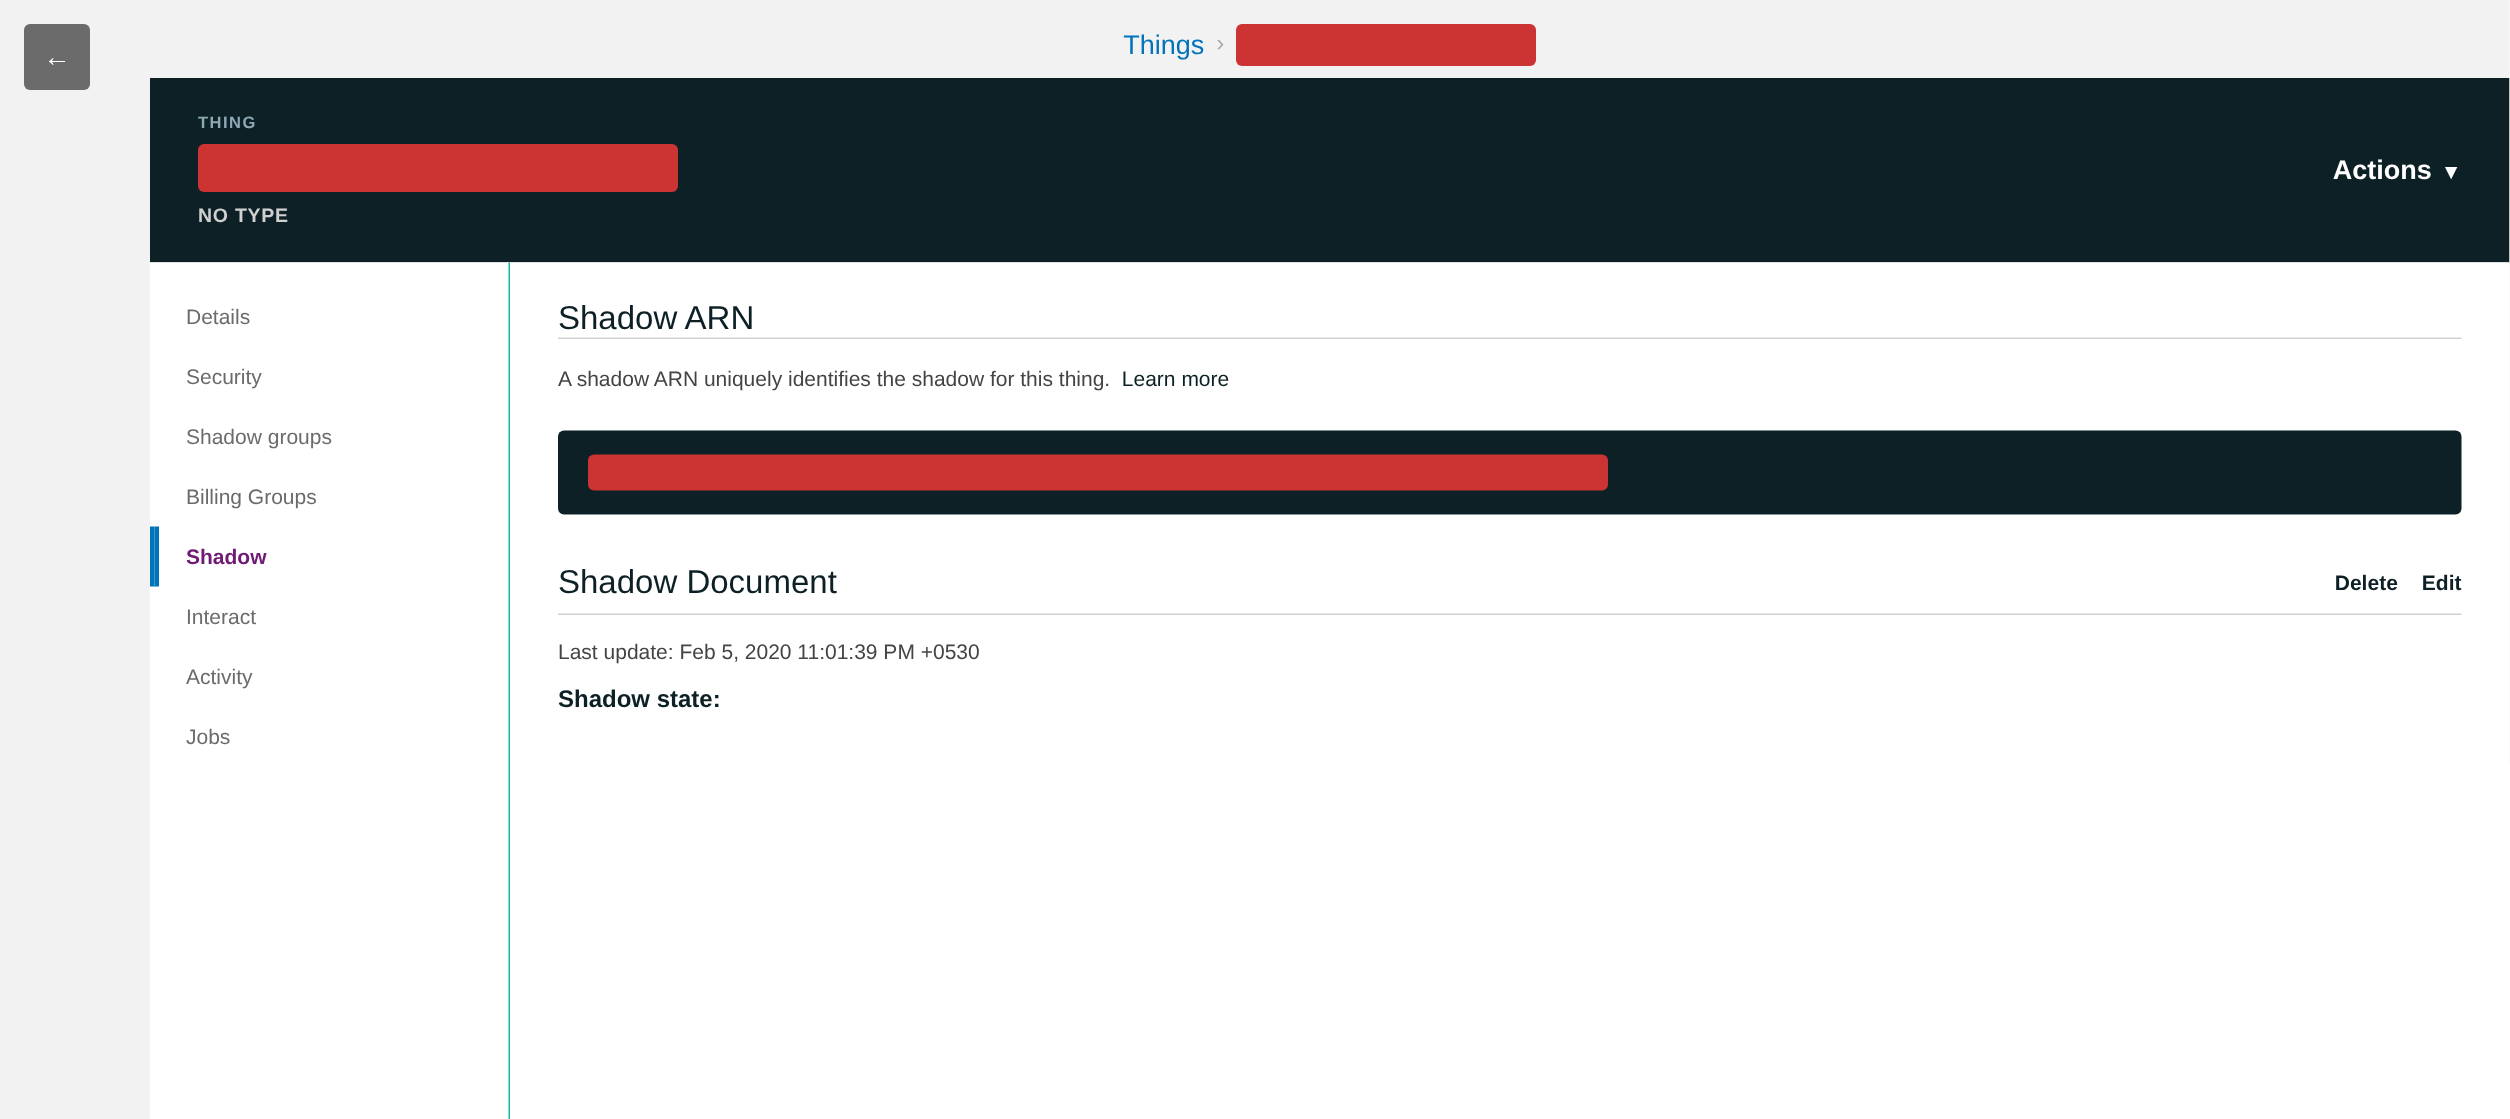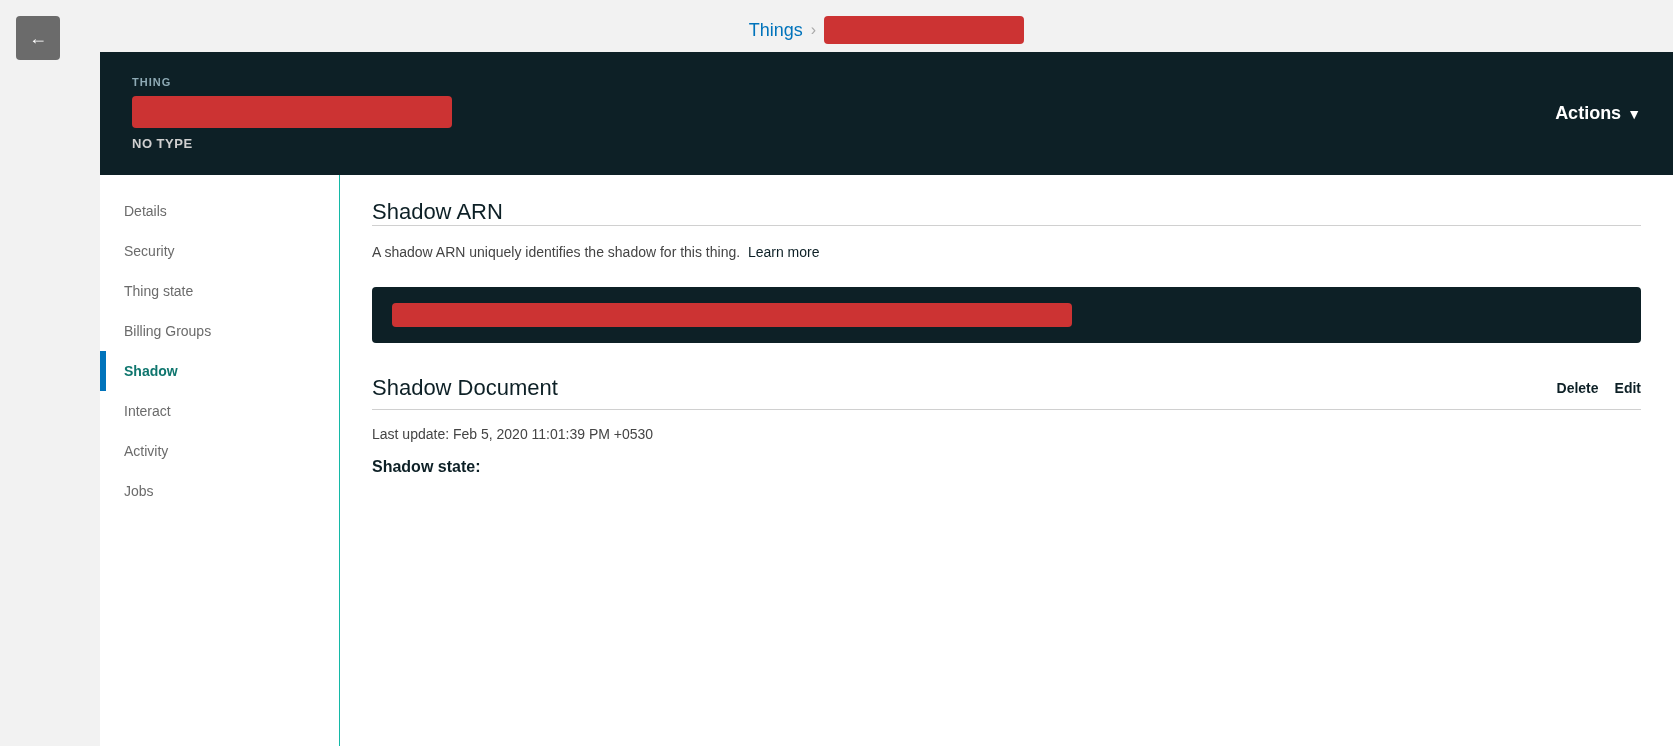--- a/index.html
+++ b/index.html
@@ -147,21 +147,21 @@
       align-items: center;
       padding: 12px 24px;
       font-size: 14px;
       color: #6b6b6b;
       cursor: pointer;
       position: relative;
       text-decoration: none;
     }
 
     .nav-item.active {
-      color: #0f766e;
+      color: #701a75;
       font-weight: 700;
       border-left: 3px solid #0073bb;
       padding-left: 21px;
     }
 
     .nav-item.active::before {
       content: '';
       position: absolute;
       left: 0;
       top: 0;
@@ -297,21 +297,21 @@
   <div class="content-area">
 
     <nav class="left-nav">
       <a class="nav-item">
         <span>Details</span>
       </a>
       <a class="nav-item">
         <span>Security</span>
       </a>
       <a class="nav-item">
-        <span>Thing state</span>
+        <span>Shadow groups</span>
       </a>
       <a class="nav-item">
         <span>Billing Groups</span>
       </a>
       <a class="nav-item active">
         <span>Shadow</span>
       </a>
       <a class="nav-item">
         <span>Interact</span>
       </a>

